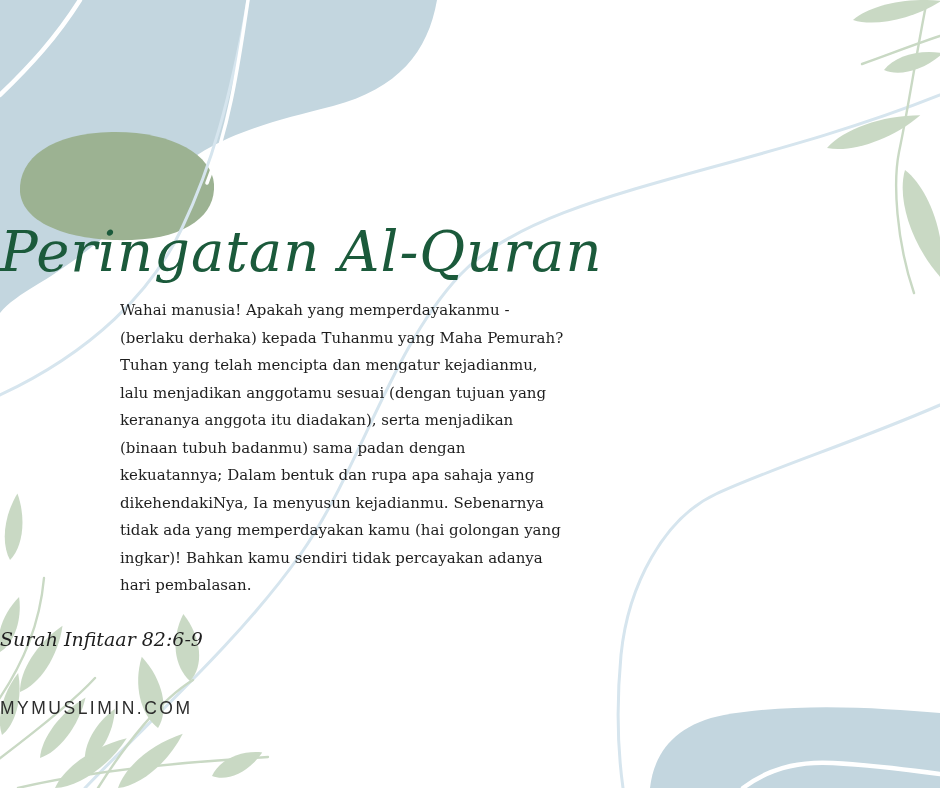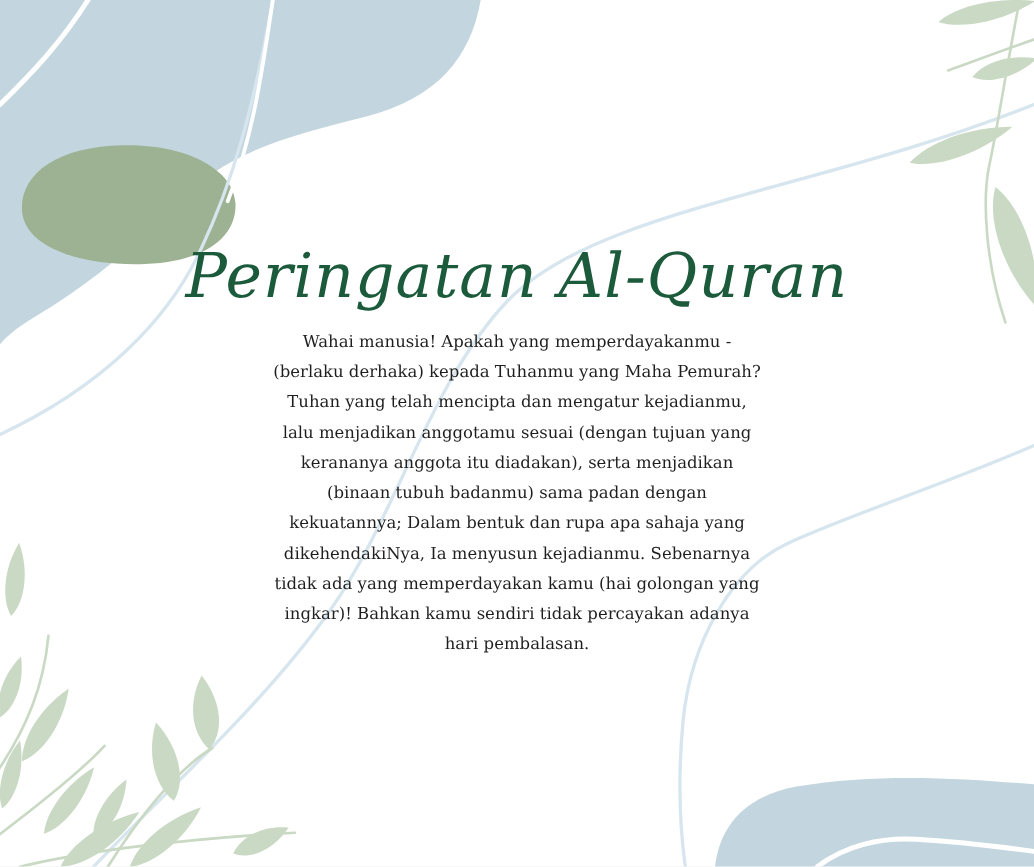--- a/index.html
+++ b/index.html
@@ -25,21 +25,21 @@
   }
   svg.bg{position:absolute;inset:0;display:block;}
   .fill-blue{fill:var(--blue-shape);}
   .fill-sage{fill:var(--sage-blob);}
   .fill-leaf{fill:var(--leaf-green);}
   .stroke-leaf{stroke:var(--leaf-green);stroke-width:2.4;fill:none;stroke-linecap:round;}
   .stroke-pale{stroke:var(--curve-blue);stroke-width:3;fill:none;stroke-linecap:round;}
   .stroke-white-thin{stroke:var(--curve-white);stroke-width:3.5;fill:none;stroke-linecap:round;}
   .stroke-white{stroke:var(--curve-white);stroke-width:4.5;fill:none;stroke-linecap:round;}
 
-  .content{position:absolute;inset:0;text-align:center;}
+  .content{position:absolute;inset:0;text-align:left;}
   .title{
     position:absolute;top:224px;left:0;right:0;
     font-family:"DejaVu Serif", serif;
     font-style:italic;
     font-size:56px;line-height:1;
     font-weight:400;
     color:var(--title-green);
     letter-spacing:1px;
   }
   .verse{
@@ -119,15 +119,17 @@
 (berlaku derhaka) kepada Tuhanmu yang Maha Pemurah?
 Tuhan yang telah mencipta dan mengatur kejadianmu,
 lalu menjadikan anggotamu sesuai (dengan tujuan yang
 kerananya anggota itu diadakan), serta menjadikan
 (binaan tubuh badanmu) sama padan dengan
 kekuatannya; Dalam bentuk dan rupa apa sahaja yang
 dikehendakiNya, Ia menyusun kejadianmu. Sebenarnya
 tidak ada yang memperdayakan kamu (hai golongan yang
 ingkar)! Bahkan kamu sendiri tidak percayakan adanya
 hari pembalasan.</p>
+    <p class="attribution">Surah Infitaar 82:6-9</p>
+    <p class="website">MYMUSLIMIN.COM</p>
   </div>
 
 </div>
 
 </body></html>

